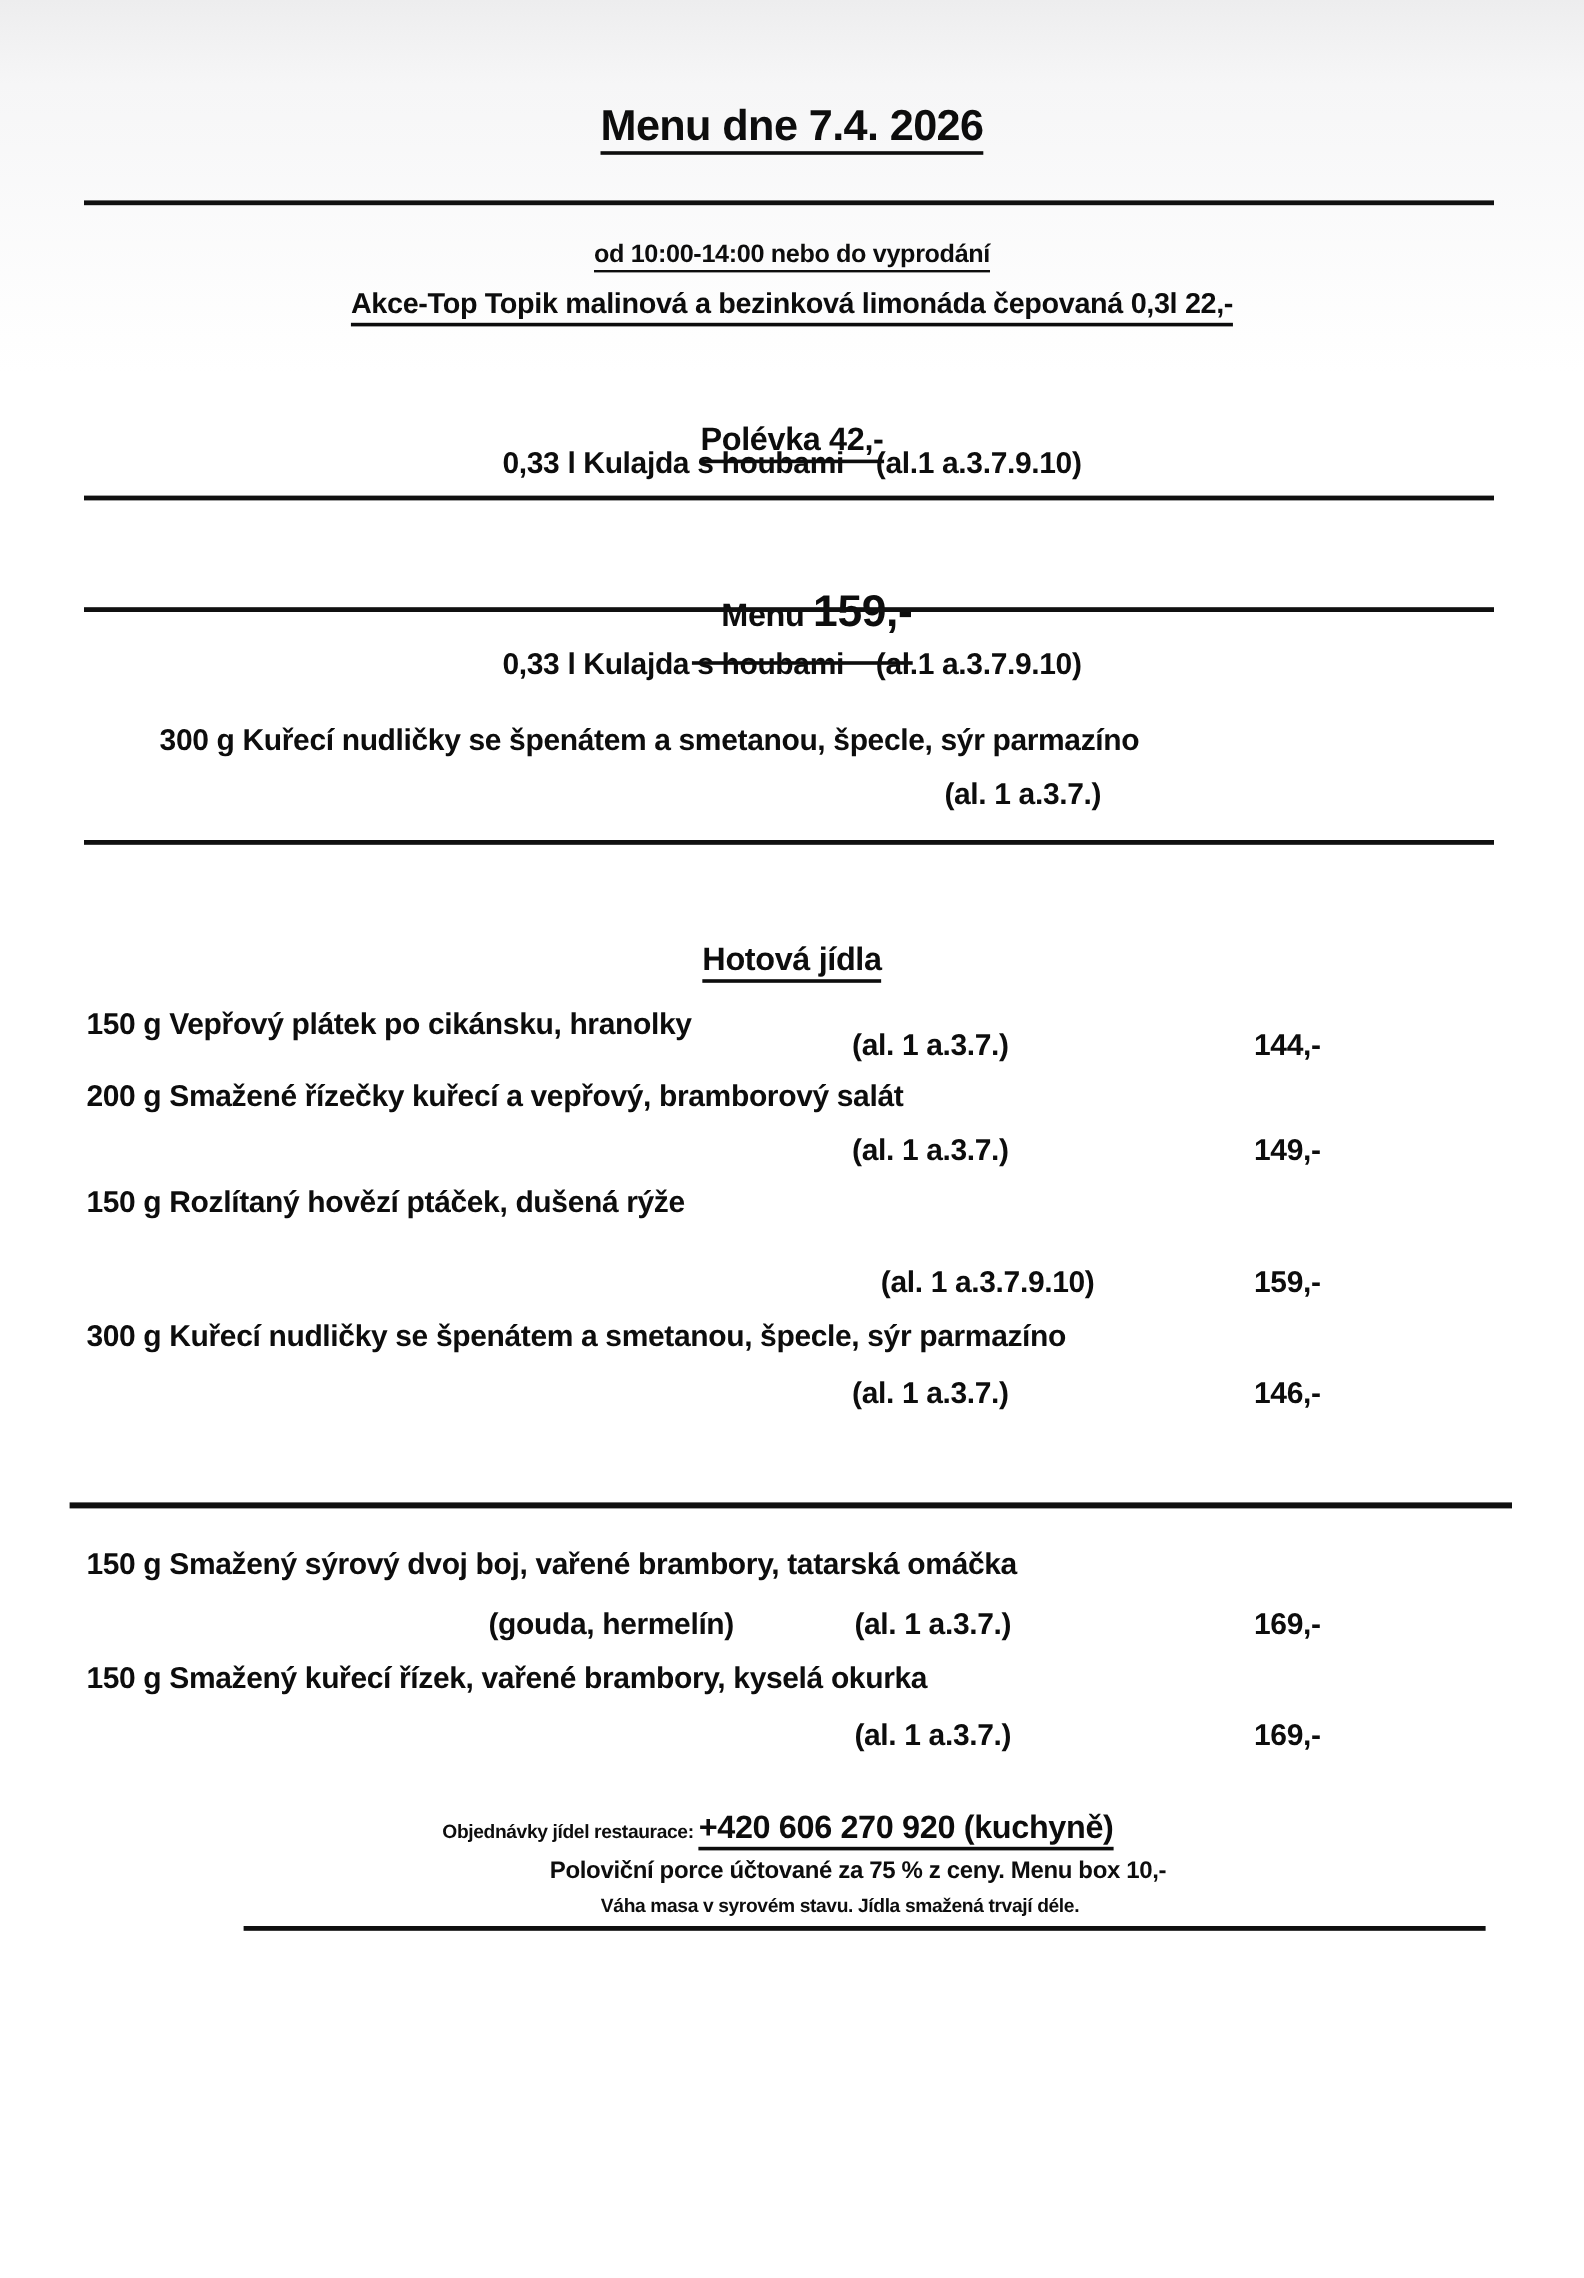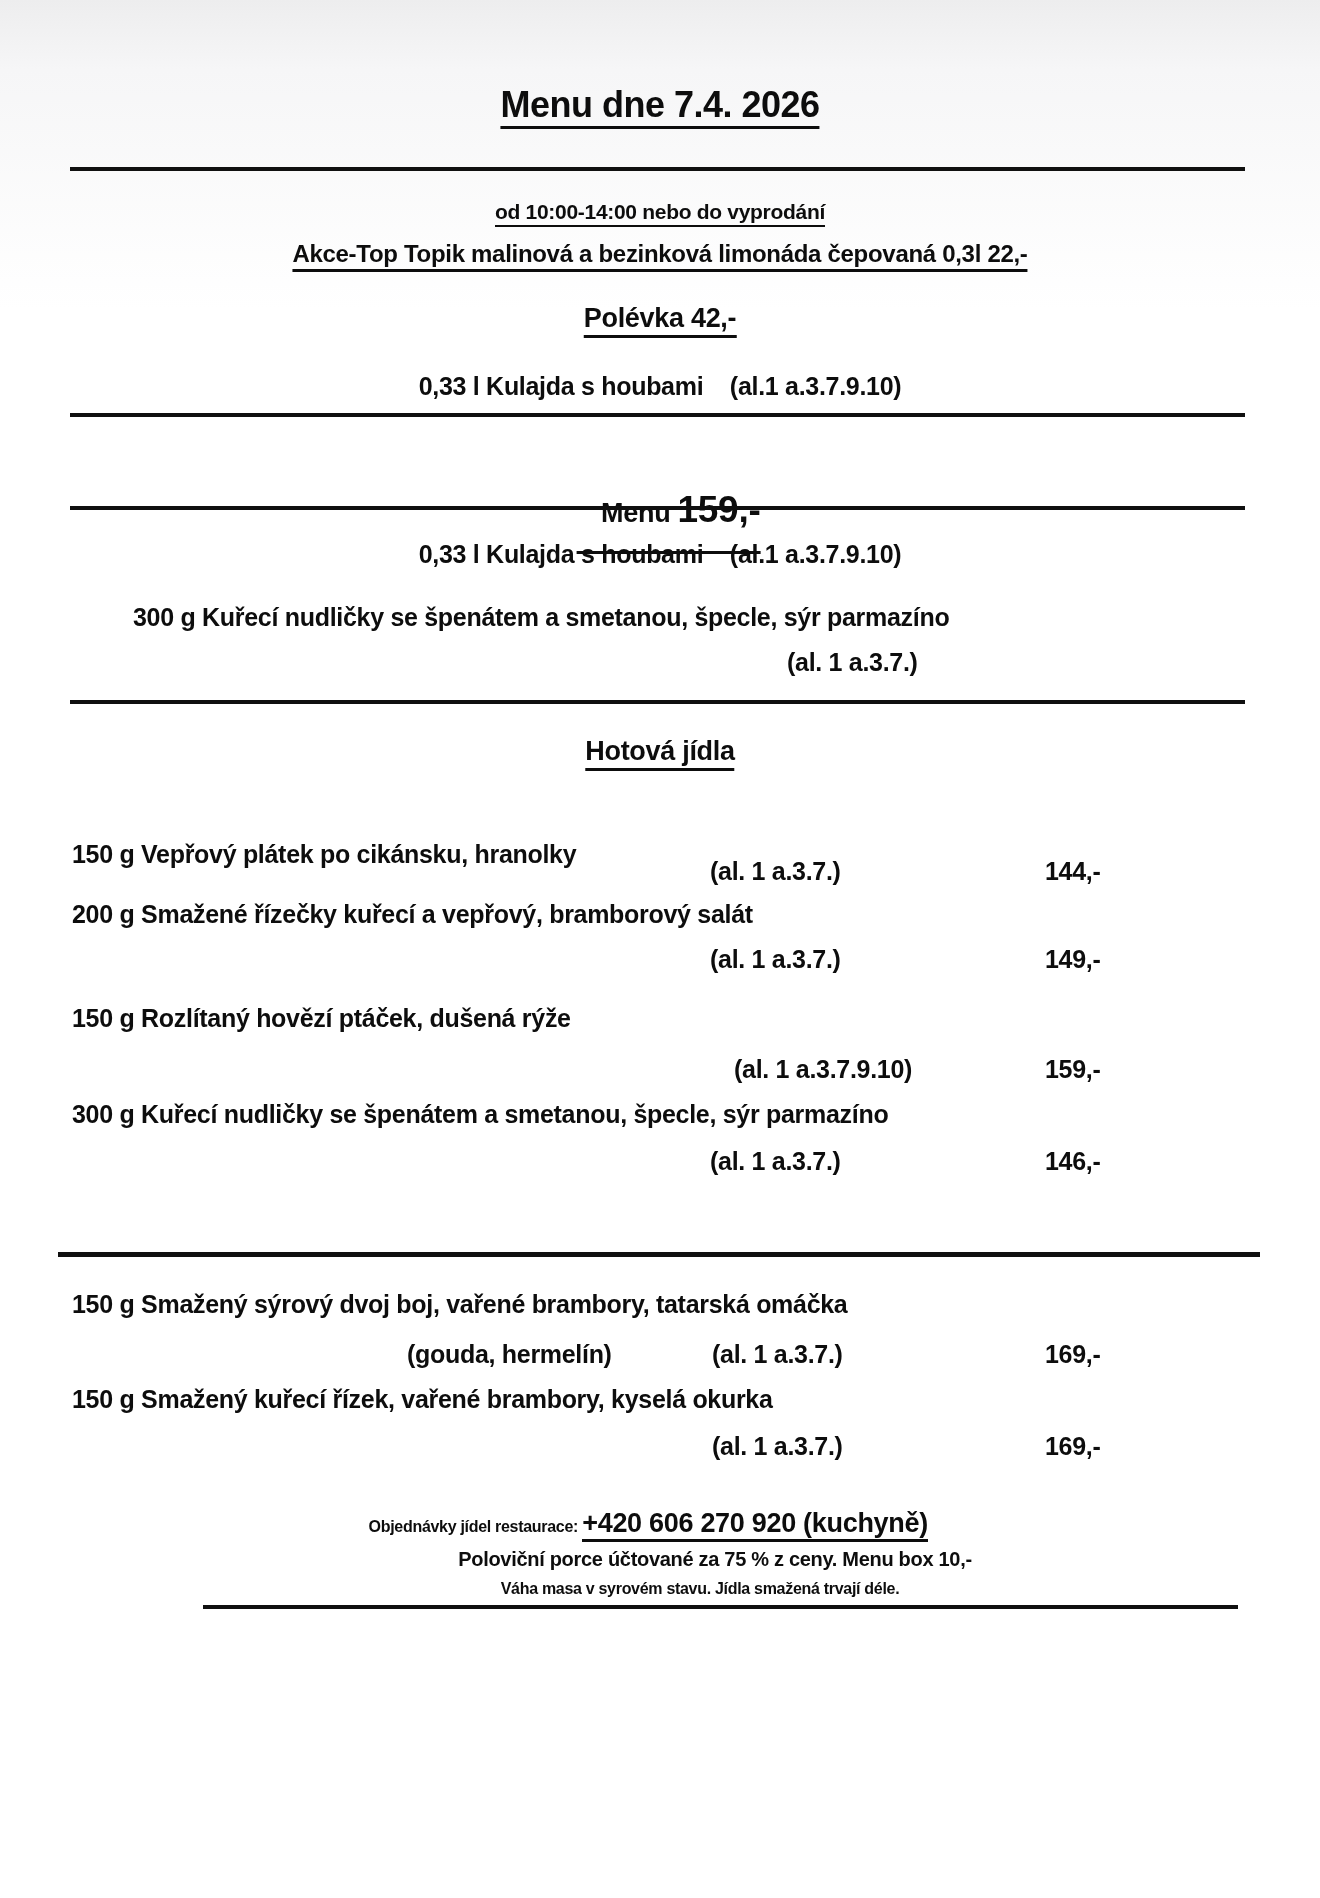--- a/index.html
+++ b/index.html
@@ -20,21 +20,21 @@
     letter-spacing:-0.3px;
     line-height:1.15;
     color:#0d0d0d;
   }
   .center{left:50%;transform:translateX(-50%);}
   .u2{border-bottom:3px solid #0d0d0d;padding-bottom:1px;}
   .rule{position:absolute;background:#101010;height:4px;}
   .title{font-size:36px;letter-spacing:-0.5px;}
   .hours{font-size:21px;}
   .promo{font-size:24px;}
-  .sec-head{font-size:27px;}
+  .sec-head{font-size:27px;margin-top:48px;}
   .item{font-size:25px;}
   .menu-big{font-size:37px;}
   .alg{position:absolute;font-weight:bold;font-size:25px;letter-spacing:-0.3px;white-space:pre;}
   .price{position:absolute;left:1045px;width:135px;text-align:left;font-weight:bold;font-size:25px;letter-spacing:-0.3px;}
   .foot-small{font-size:20px;}
   .foot-mid{font-size:16px;}
   .phone{font-size:27px;border-bottom:3px solid #0d0d0d;padding-bottom:1px;}
 </style>
 </head>
 <body>
@@ -64,21 +64,21 @@
   <div class="line sec-head center u2" style="top:736px;">Hotová jídla</div>
 
   <div class="line item" style="top:840px;left:72px;">150 g Vepřový plátek po cikánsku, hranolky</div>
   <div class="alg" style="top:857px;left:710px;">(al. 1 a.3.7.)</div>
   <div class="price" style="top:857px;">144,-</div>
 
   <div class="line item" style="top:900px;left:72px;">200 g Smažené řízečky kuřecí a vepřový, bramborový salát</div>
   <div class="alg" style="top:945px;left:710px;">(al. 1 a.3.7.)</div>
   <div class="price" style="top:945px;">149,-</div>
 
-  <div class="line item" style="top:988px;left:72px;margin-top:16px;">150 g Rozlítaný hovězí ptáček, dušená rýže</div>
+  <div class="line item" style="top:988px;left:72px;">150 g Rozlítaný hovězí ptáček, dušená rýže</div>
   <div class="alg" style="top:1055px;left:710px;margin-left:24px;">(al. 1 a.3.7.9.10)</div>
   <div class="price" style="top:1055px;">159,-</div>
 
   <div class="line item" style="top:1100px;left:72px;">300 g Kuřecí nudličky se špenátem a smetanou, špecle, sýr parmazíno</div>
   <div class="alg" style="top:1147px;left:710px;">(al. 1 a.3.7.)</div>
   <div class="price" style="top:1147px;">146,-</div>
 
   <div class="rule" style="top:1252px;left:58px;width:1202px;height:5px;"></div>
 
   <div class="line item" style="top:1290px;left:72px;">150 g Smažený sýrový dvoj boj, vařené brambory, tatarská omáčka</div>

